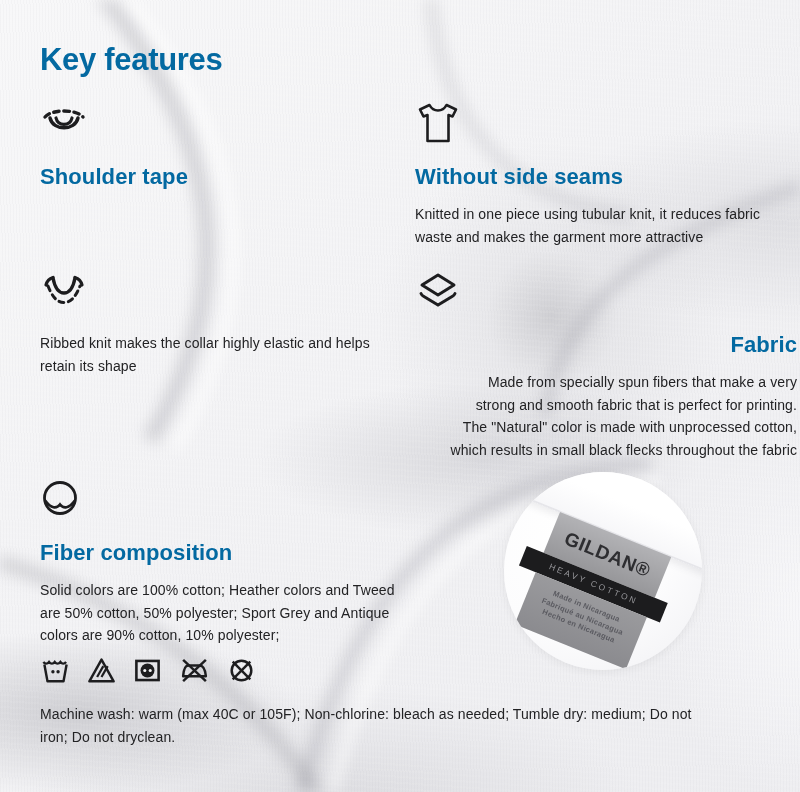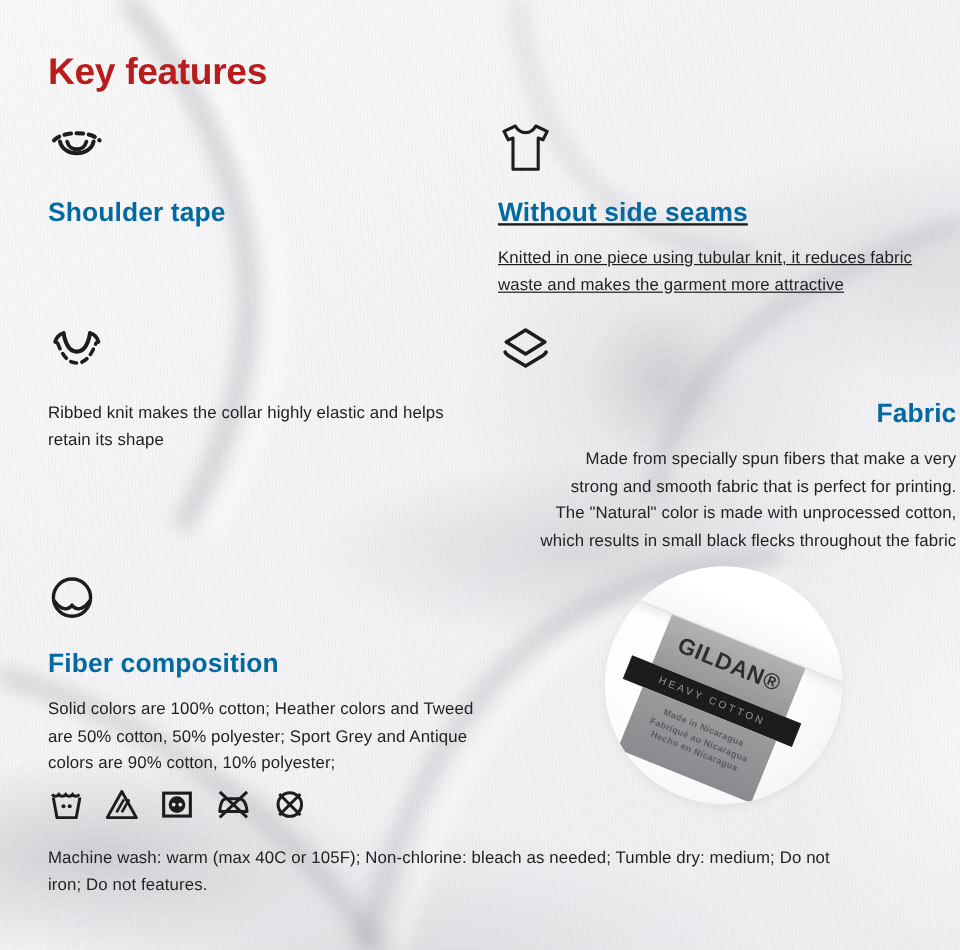--- a/index.html
+++ b/index.html
@@ -19,28 +19,28 @@
       radial-gradient(ellipse 45% 20% at 97% 28%, rgba(145,145,155,0.18), rgba(145,145,155,0) 65%),
       radial-gradient(ellipse 42% 16% at 10% 90%, rgba(115,115,125,0.28), rgba(115,115,125,0) 65%),
       radial-gradient(ellipse 55% 22% at 42% 102%, rgba(140,140,150,0.20), rgba(140,140,150,0) 70%),
       radial-gradient(ellipse 35% 40% at 103% 78%, rgba(250,250,252,0.85), rgba(250,250,252,0) 60%),
       linear-gradient(140deg,#f8f8f9 0%,#f3f3f5 45%,#ededf0 100%);
   }
   .fabric-folds{position:absolute;inset:0;z-index:0;filter:blur(7px);}
   
   .page-title{
     position:absolute;left:40px;top:42px;z-index:2;margin:0;
-    font-size:31px;font-weight:700;letter-spacing:-0.3px;color:#b91c1c;
+    font-size:31px;font-weight:700;letter-spacing:-0.3px;color:#0369a1;
   }
   .feature{position:absolute;z-index:2;}
   .icon-box{height:50px;display:flex;align-items:center;margin-bottom:16px;}
   .feature-title{margin:12px 0 13px;font-size:22px;font-weight:600;letter-spacing:0.1px;color:#0369a1;}
   .feature-desc{margin:0;font-size:14px;line-height:22.5px;letter-spacing:0.1px;white-space:pre-line;color:#222224;}
   #feature-1{left:40px;top:98px;width:362px;}
-  #feature-2{left:415px;top:98px;width:372px;text-decoration:underline;}
+  #feature-2{left:415px;top:98px;width:372px;}
   #feature-3{left:40px;top:266px;width:362px;}
   #feature-4{left:415px;top:266px;width:382px;text-align:right;}
   #feature-5{left:40px;top:474px;width:382px;}
   
   .care{position:absolute;left:40px;top:655px;width:740px;z-index:2;}
   .care-icons{display:flex;gap:15px;align-items:center;}
   .care-text{margin:17px 0 0;font-size:14px;line-height:23px;letter-spacing:0.1px;white-space:pre-line;color:#222224;}
   
   .label-circle{
     position:absolute;left:504px;top:472px;width:198px;height:198px;z-index:1;
@@ -187,14 +187,14 @@
       <path d="M3.2 3.8 L20.8 20.2" stroke-width="1.9"></path>
       <path d="M20.8 3.8 L3.2 20.2" stroke-width="1.9"></path>
     </svg>
     <svg width="31" height="31" viewBox="0 0 24 24" fill="none" stroke="#1d1d1f">
       <circle cx="12" cy="12" r="7.6" stroke-width="1.9"></circle>
       <path d="M5.2 5.2 L18.8 18.8" stroke-width="1.9"></path>
       <path d="M18.8 5.2 L5.2 18.8" stroke-width="1.9"></path>
     </svg>
   </div>
   <p class="care-text">Machine wash: warm (max 40C or 105F); Non-chlorine: bleach as needed; Tumble dry: medium; Do not
-iron; Do not features.</p>
+iron; Do not dryclean.</p>
 </div>
 
 </body></html>

